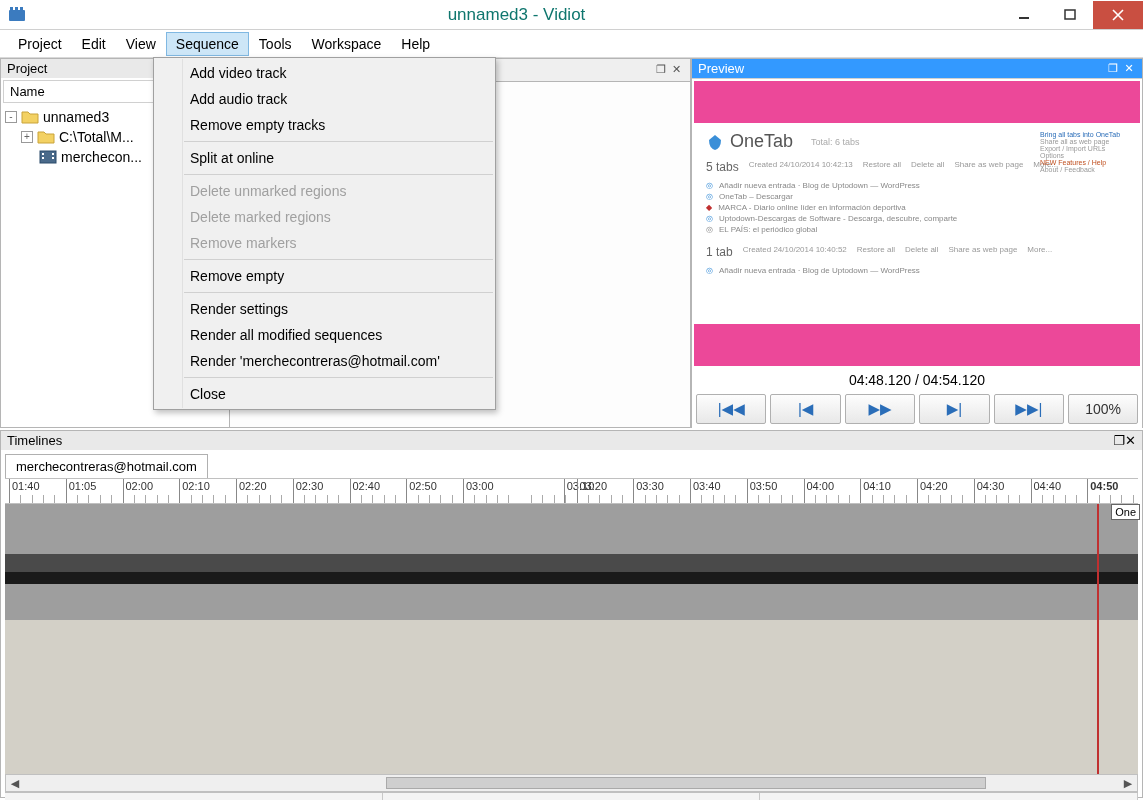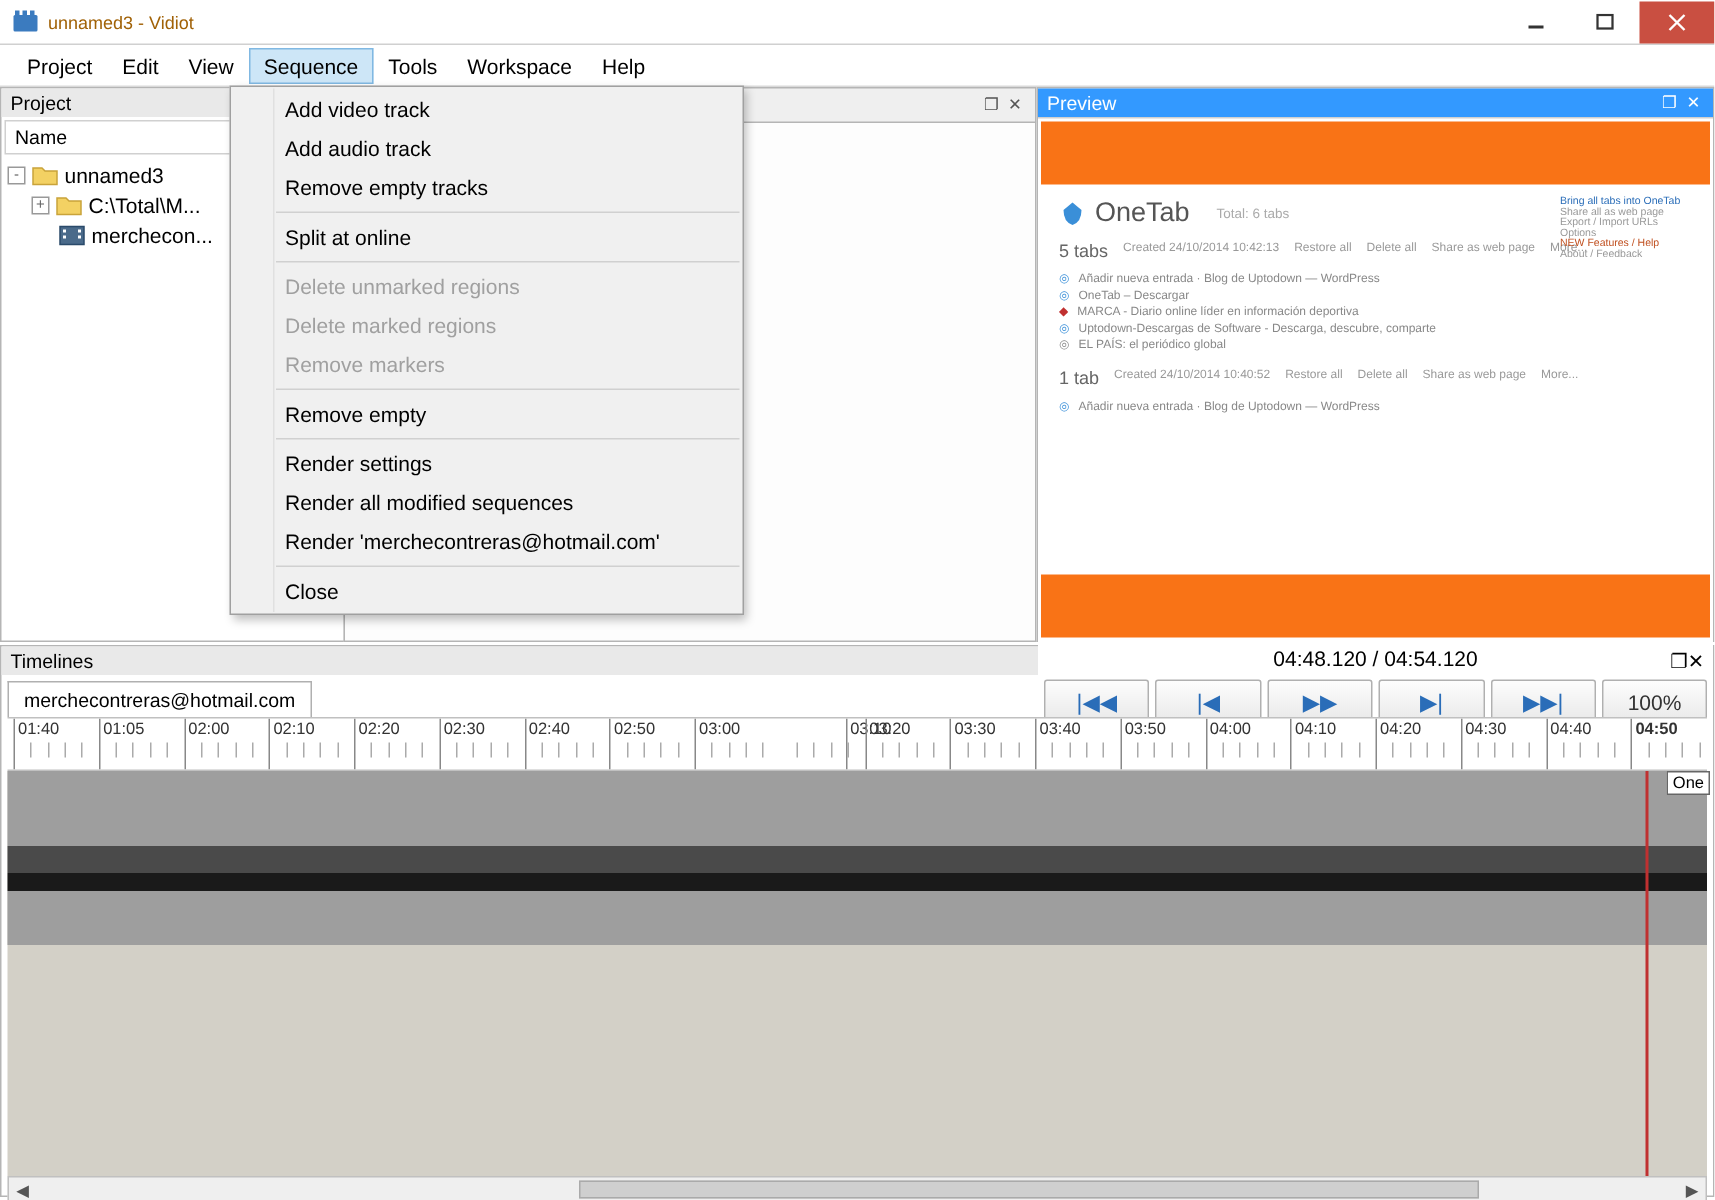--- a/index.html
+++ b/index.html
@@ -1,21 +1,21 @@
 <!DOCTYPE html>
 <html><head>
 <meta charset="utf-8">
 <style>
 * { box-sizing: border-box; margin: 0; padding: 0; font-family: "Segoe UI", Tahoma, sans-serif; }
 body { background: #fff; font-size: 13px; color: #000; width: 1143px; height: 800px; overflow: hidden; }
 
 
 .titlebar { height: 30px; background: #fff; display: flex; align-items: center; border-bottom: 1px solid #d0d0d0; }
 .titlebar .app-icon { width: 18px; height: 18px; margin-left: 8px; margin-right: 6px; }
-.titlebar .title { flex: 1; text-align: left; font-size: 12px; color: #a16207; }
+.titlebar .title { flex: 1; text-align: center; font-size: 17px; color: #0f766e; }
 .titlebar .winbtns { display: flex; }
 .titlebar .winbtn { width: 46px; height: 28px; display: flex; align-items: center; justify-content: center; font-size: 14px; color: #333; }
 .titlebar .winbtn.close { background: #c94f41; color: #fff; width: 50px; }
 
 
 .menubar { height: 28px; display: flex; align-items: center; padding: 0 8px; border-bottom: 1px solid #d9d9d9; }
 .menubar .menuitem { padding: 4px 10px; font-size: 14px; cursor: default; }
 .menubar .menuitem.active { background: #cde6f7; border: 1px solid #80b8e2; padding: 3px 9px; }
 
 
@@ -48,40 +48,40 @@
 
 .dropdown { position: absolute; left: 153px; top: 57px; width: 343px; background: #f0f0f0; border: 1px solid #a0a0a0; box-shadow: 2px 3px 6px rgba(0,0,0,0.25); z-index: 100; padding: 2px 0; }
 .dropdown .sidebar-strip { position: absolute; left: 1px; top: 1px; bottom: 1px; width: 28px; background: #f0f0f0; border-right: 1px solid #e0e0e0; }
 .dropdown .mi { position: relative; padding: 5px 20px 5px 36px; font-size: 14px; color: #000; }
 .dropdown .mi.disabled { color: #a0a0a0; }
 .dropdown .sep { height: 1px; background: #d0d0d0; margin: 3px 2px 3px 30px; }
 
 
 .preview { width: 452px; }
 .preview-body { flex: 1; display: flex; flex-direction: column; background: #fff; border-top: 1px solid #d0d0d0; }
-.preview-video { height: 344px; background: #f97316; margin: 2px; position: relative; overflow: hidden; }
+.preview-video { height: 285px; background: #ec4899; margin: 2px; position: relative; overflow: hidden; }
 .preview-video-content { position: absolute; left: 0; right: 0; top: 42px; bottom: 42px; background: #fff; font-size: 9px; color: #888; padding: 8px 12px; }
 .pv-logo { display: flex; align-items: center; gap: 6px; }
 .pv-logo-txt { font-size: 18px; color: #555; }
 .pv-logo-sub { font-size: 9px; color: #aaa; margin-left: 12px; }
 .pv-row { display: flex; gap: 10px; margin-top: 8px; font-size: 8px; color: #999; }
 .pv-list { margin-top: 6px; }
 .pv-list-item { display: flex; align-items: center; gap: 6px; font-size: 8px; color: #888; padding: 1px 0; }
 .pv-right { position: absolute; right: 10px; top: 8px; font-size: 7px; color: #999; text-align: left; width: 90px; }
 .preview-time { text-align: center; font-size: 14px; padding: 4px 0; }
 .preview-controls { display: flex; gap: 4px; padding: 2px 4px 4px; }
 .preview-controls .pbtn { flex: 1; height: 30px; border: 1px solid #b0b0b0; background: linear-gradient(#fdfdfd,#e8e8e8); display: flex; align-items: center; justify-content: center; color: #2a6db8; font-size: 15px; border-radius: 2px; }
 .preview-controls .zoom { flex: 0 0 70px; color: #333; font-size: 14px; }
 
 
 .timelines { height: 368px; border: 1px solid #b5b5b5; margin-top: 2px; }
 .tl-header { background: #e9e9e9; font-size: 13px; padding: 2px 6px; display: flex; align-items: center; }
 .tl-header .flex { flex: 1; }
 .tl-tab { display: inline-block; border: 1px solid #b0b0b0; background: #fff; padding: 4px 10px; font-size: 13px; margin: 4px 0 0 4px; border-bottom: none; }
-.tl-ruler { height: 36px; background: #fff; border-top: 1px solid #c0c0c0; border-bottom: 1px solid #c0c0c0; position: relative; overflow: hidden; margin: 0 4px 0 4px; }
+.tl-ruler { height: 26px; background: #fff; border-top: 1px solid #c0c0c0; border-bottom: 1px solid #c0c0c0; position: relative; overflow: hidden; margin: 0 4px 0 4px; }
 .tl-ruler .tick { position: absolute; top: 0; height: 100%; border-left: 1px solid #888; font-size: 11px; padding-left: 2px; padding-top: 1px; color: #333; }
 .tl-ruler .minor { position: absolute; top: 16px; height: 10px; border-left: 1px solid #aaa; }
 .tl-body { height: 270px; margin: 0 4px; position: relative; background: #d3d0c7; }
 .tl-video-track { position: absolute; left: 0; right: 0; top: 0; height: 50px; background: #9e9e9e; }
 .tl-gap { position: absolute; left: 0; right: 0; top: 50px; height: 18px; background: #4a4a4a; }
 .tl-audio-track { position: absolute; left: 0; right: 0; top: 68px; height: 12px; background: #1a1a1a; }
 .tl-audio-track2 { position: absolute; left: 0; right: 0; top: 80px; height: 36px; background: #9e9e9e; }
 .tl-playhead { position: absolute; top: 0; bottom: 0; width: 2px; background: #c03030; left: 1092px; }
 .tl-clip-label { position: absolute; right: -2px; top: 0; background: #fff; border: 1px solid #666; padding: 1px 3px; font-size: 11px; }
 .tl-scroll { height: 18px; margin: 0 4px; background: #efefef; border: 1px solid #c0c0c0; display: flex; align-items: center; position: relative; }

